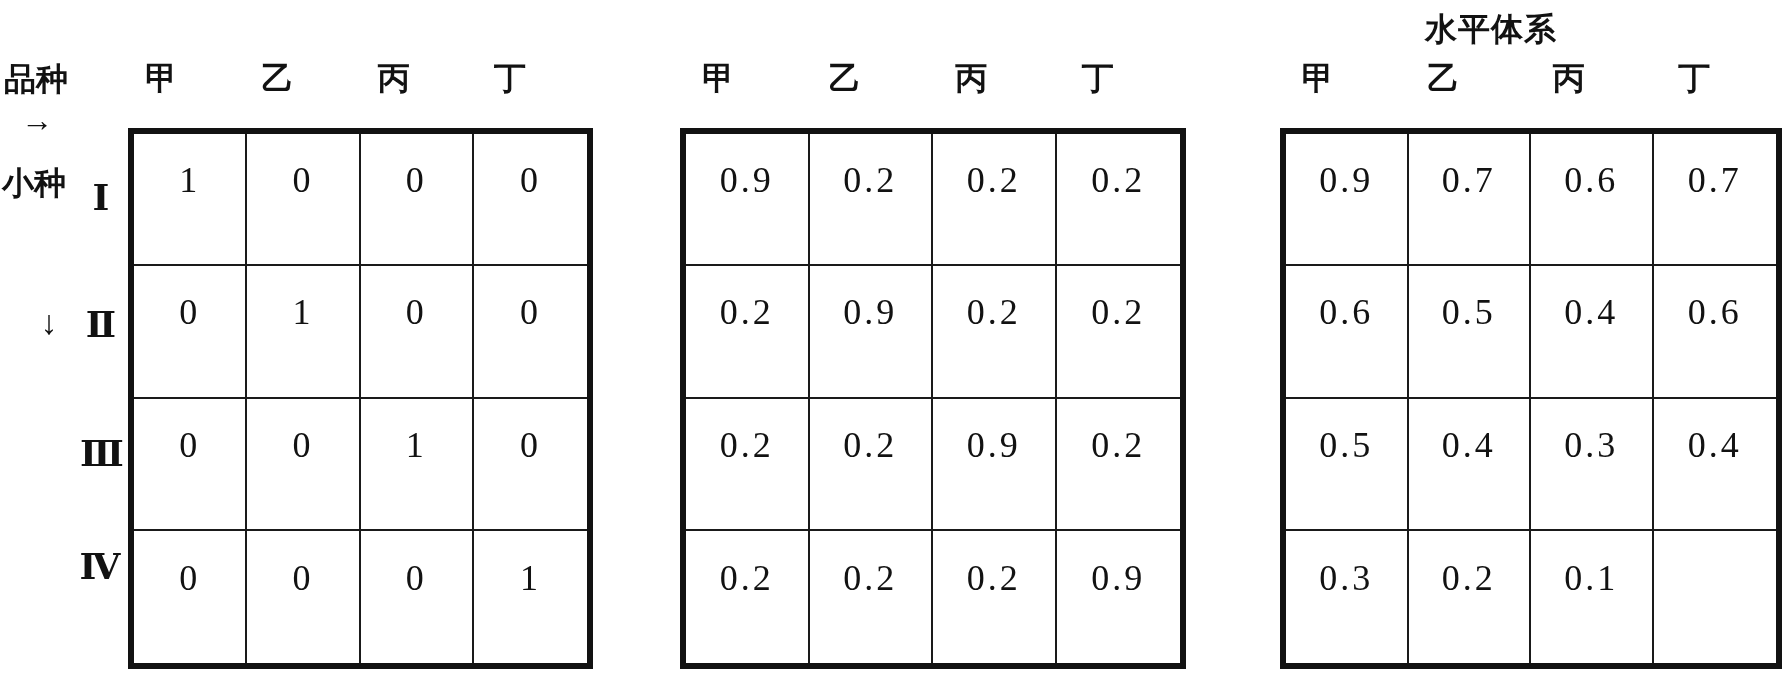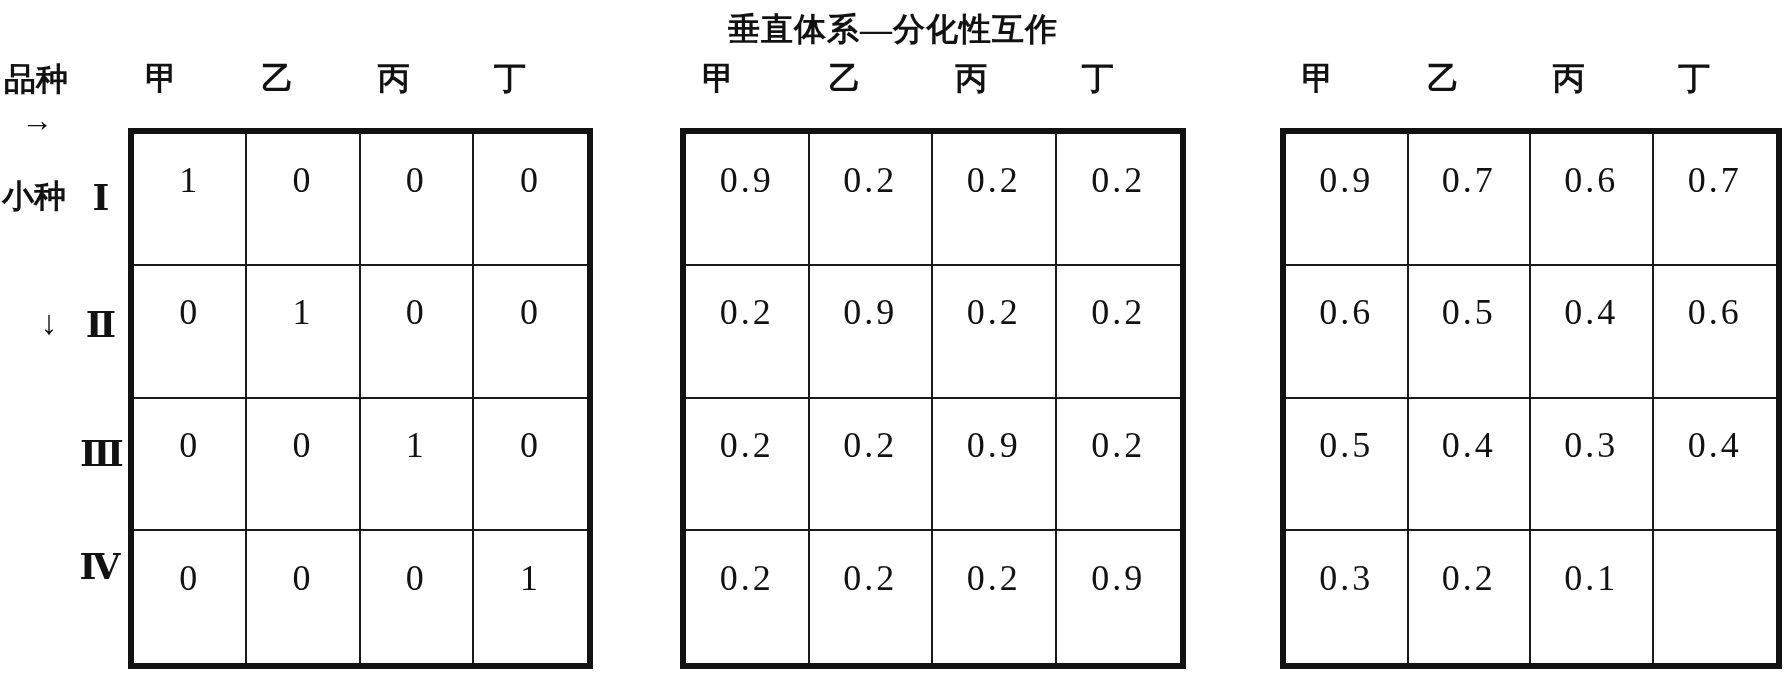--- a/index.html
+++ b/index.html
@@ -53,21 +53,21 @@
 </head>
 <body>
 
 <div class="stage">
 
   <div class="corner">
     <span>品种</span>
     <span class="arr">→</span>
   </div>
 
-  <span class="glabel" style="left:34px;top:197px;">小种</span>
+  <span class="glabel" style="left:34px;top:184px;">小种</span>
   <span class="glabel darr" style="left:49px;top:323px;">↓</span>
   <span class="glabel roman" style="left:101px;top:197px;">Ⅰ</span>
   <span class="glabel roman" style="left:101px;top:324px;">Ⅱ</span>
   <span class="glabel roman" style="left:102px;top:453px;">Ⅲ</span>
   <span class="glabel roman" style="left:100px;top:566px;">Ⅳ</span>
 
   <div class="colheads p0">
     <span>甲</span>
     <span>乙</span>
     <span>丙</span>
@@ -85,21 +85,20 @@
     <div class="cell">0</div>
     <div class="cell">0</div>
     <div class="cell">1</div>
     <div class="cell">0</div>
     <div class="cell">0</div>
     <div class="cell">0</div>
     <div class="cell">0</div>
     <div class="cell">1</div>
   </div>
 
-  <div class="title p1">垂直体系—分化性互作</div>
   <div class="colheads p1">
     <span>甲</span>
     <span>乙</span>
     <span>丙</span>
     <span>丁</span>
   </div>
   <div class="matrix p1">
     <div class="cell">0.9</div>
     <div class="cell">0.2</div>
     <div class="cell">0.2</div>
@@ -111,20 +110,21 @@
     <div class="cell">0.2</div>
     <div class="cell">0.2</div>
     <div class="cell">0.9</div>
     <div class="cell">0.2</div>
     <div class="cell">0.2</div>
     <div class="cell">0.2</div>
     <div class="cell">0.2</div>
     <div class="cell">0.9</div>
   </div>
 
+  <div class="title p2">水平体系</div>
   <div class="colheads p2">
     <span>甲</span>
     <span>乙</span>
     <span>丙</span>
     <span>丁</span>
   </div>
   <div class="matrix p2">
     <div class="cell">0.9</div>
     <div class="cell">0.7</div>
     <div class="cell">0.6</div>

